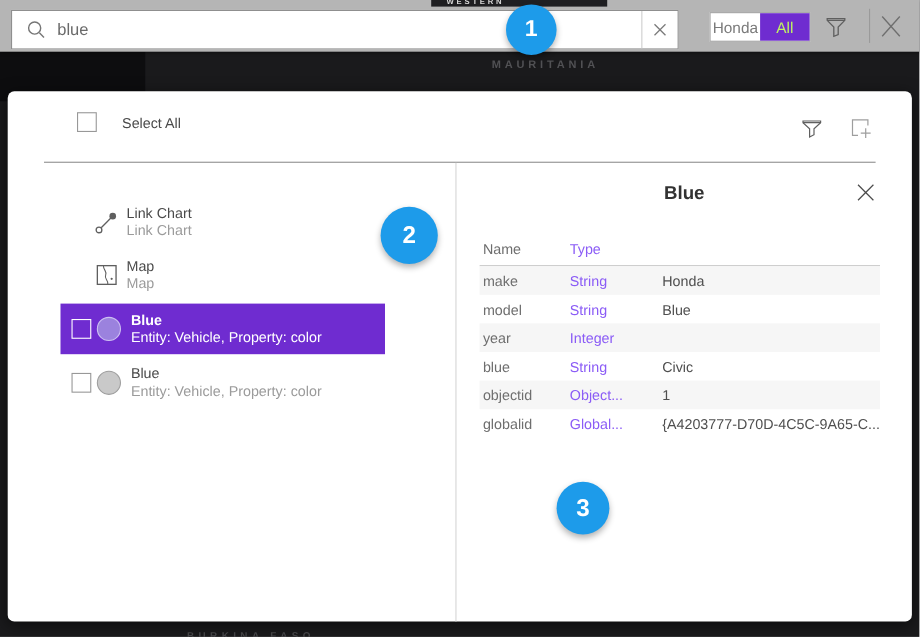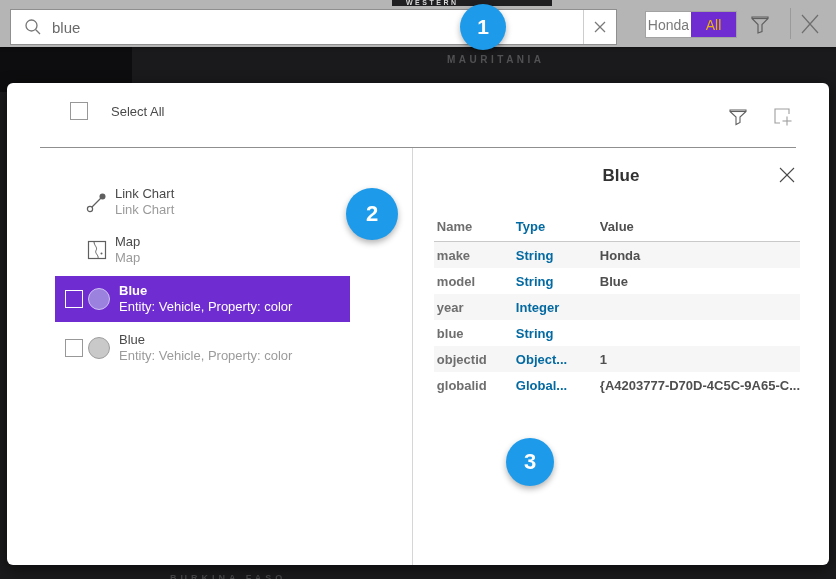--- a/index.html
+++ b/index.html
@@ -25,21 +25,21 @@
       border:1px solid #8f8f8f; display:flex; align-items:center; }
   .search-box .mag { margin-left:13px; flex:0 0 auto; display:flex; }
   .search-box input { flex:1; border:none; outline:none; font-family:"Liberation Sans",sans-serif;
       font-size:15px; color:#6a6a6a; padding:0 10px; background:transparent; }
   .clear-btn { flex:0 0 33px; height:100%; border-left:1px solid #cdcdcd; display:flex;
       align-items:center; justify-content:center; cursor:pointer; }
   .toggle { position:absolute; left:645px; top:11px; width:92px; height:27px; background:#fff;
       border:1px solid #a2a2a2; display:flex; }
   .toggle .seg { flex:1; display:flex; align-items:center; justify-content:center; font-size:14px;
       color:#7a7a7a; cursor:pointer; }
-  .toggle .seg.active { background:#6f2cd0; color:#eab308; }
+  .toggle .seg.active { background:#6f2cd0; color:#bef264; }
   .bar-filter { position:absolute; left:749px; top:14px; width:22px; height:20px; cursor:pointer; display:flex; }
   .bar-divider { position:absolute; left:790px; top:8px; width:1px; height:31px; background:#9a9a9a; }
   .bar-close { position:absolute; left:799px; top:14px; width:24px; height:20px; cursor:pointer; display:flex; }
 
   
   .panel { position:absolute; left:7px; top:83px; width:822px; height:482px; background:#fff;
       border-radius:6px; box-shadow:0 3px 14px rgba(0,0,0,.55); z-index:3; }
   .panel-header { position:relative; height:65px;padding-left:16px; }
   .cb { width:18px; height:18px; border:1px solid #989898; background:#fff; cursor:pointer; flex:0 0 auto; }
   .select-all { position:absolute; left:63px; top:19px; display:flex; align-items:center; }
@@ -62,27 +62,27 @@
   .litem.entity .txt { margin-left:9px; }
   .litem.selected { background:#6f2cd0; }
   .litem.selected .cb { border-color:#fff; background:transparent; }
   .litem.selected .circle { background:#9b82de; border-color:#cdc0f2; }
   .litem.selected .t { color:#fff; font-weight:bold; }
   .litem.selected .s { color:#fff; }
 
   .details { flex:1; border-left:1px solid #d6d6d6; position:relative; }
   .dtitle { margin-top:18px; text-align:center; font-size:17px; font-weight:bold; color:#323232; }
   .dclose { position:absolute; top:18px; right:33px; width:18px; height:18px; cursor:pointer; display:flex; }
-  .dtable { margin:26px 29px 13px 21px;font-weight:bold; }
+  .dtable { margin:26px 29px 13px 21px; }
   .thead { display:flex; height:30px; align-items:center; border-bottom:1px solid #c9c9c9;
       font-size:13px; color:#6e6e6e; }
   .trow { display:flex; height:26px; align-items:center; font-size:13px; }
   .trow:nth-child(even) { background:#f6f6f6; }
   .c-name { width:82px; padding-left:3px; color:#6e6e6e; }
-  .c-type { width:84px; color:#0369a1; }
+  .c-type { width:84px; color:#8b5cf6; }
   .c-val  { flex:1; color:#4f4f4f; white-space:nowrap; overflow:hidden; }
   .pager { position:absolute; right:36px; bottom:14px; display:flex; align-items:center; }
   .pager .pg { font-size:13px; color:#6e6e6e; margin-right:28px; }
   .pager .nav { width:18px; height:18px; cursor:pointer; display:flex; margin-left:22px; }
 
   
   .badge { position:absolute; border-radius:50%; background:#1d9bea; color:#fff; font-weight:bold;
       display:flex; align-items:center; justify-content:center; box-shadow:0 3px 6px rgba(0,0,0,.3);
       z-index:10; }
   .b1 { left:460px; top:4px;   width:46px; height:46px; font-size:21px; }
@@ -219,39 +219,39 @@
           <svg width="18" height="18" viewBox="0 0 18 18">
               <line x1="2" y1="2" x2="16" y2="16" stroke="#4a4a4a" stroke-width="1.1"></line>
               <line x1="16" y1="2" x2="2" y2="16" stroke="#4a4a4a" stroke-width="1.1"></line>
             </svg>
         </span>
 
         <div class="dtable">
           <div class="thead">
             <span class="c-name">Name</span>
             <span class="c-type">Type</span>
-            <span class="c-val">Value</span>
           </div>
           <div class="trow">
             <span class="c-name">make</span>
             <span class="c-type">String</span>
             <span class="c-val">Honda</span>
           </div>
           <div class="trow">
             <span class="c-name">model</span>
             <span class="c-type">String</span>
             <span class="c-val">Blue</span>
           </div>
           <div class="trow">
             <span class="c-name">year</span>
             <span class="c-type">Integer</span>
           </div>
           <div class="trow">
             <span class="c-name">blue</span>
             <span class="c-type">String</span>
+            <span class="c-val">Civic</span>
           </div>
           <div class="trow">
             <span class="c-name">objectid</span>
             <span class="c-type">Object...</span>
             <span class="c-val">1</span>
           </div>
           <div class="trow">
             <span class="c-name">globalid</span>
             <span class="c-type">Global...</span>
             <span class="c-val">{A4203777-D70D-4C5C-9A65-C...</span>

